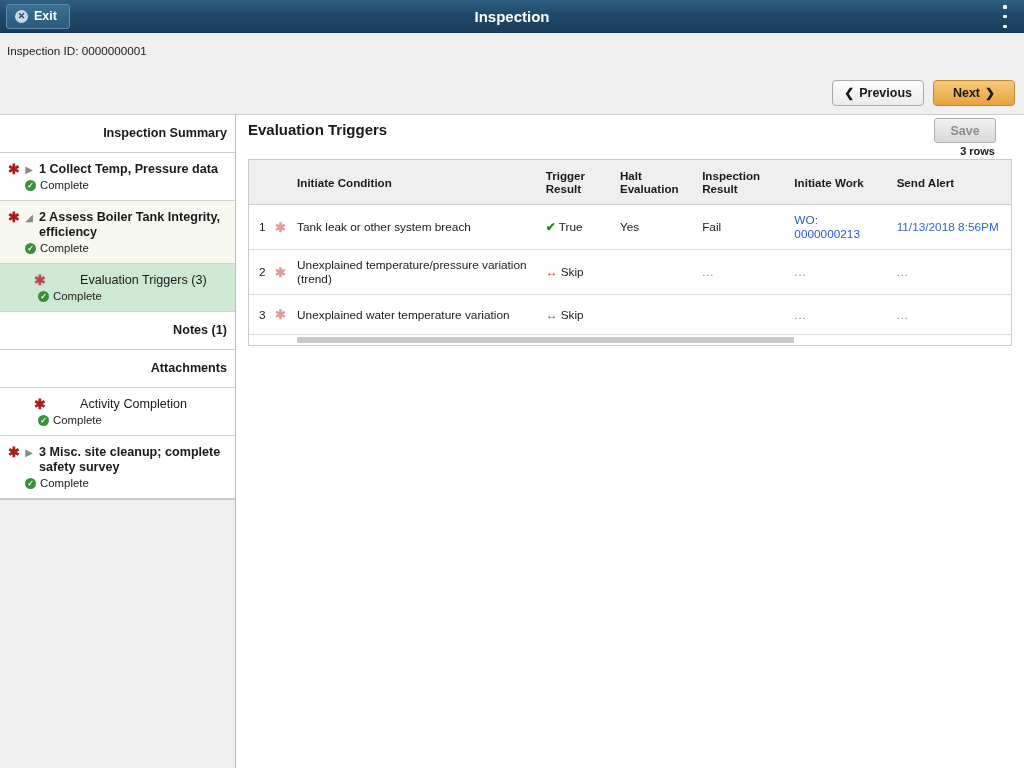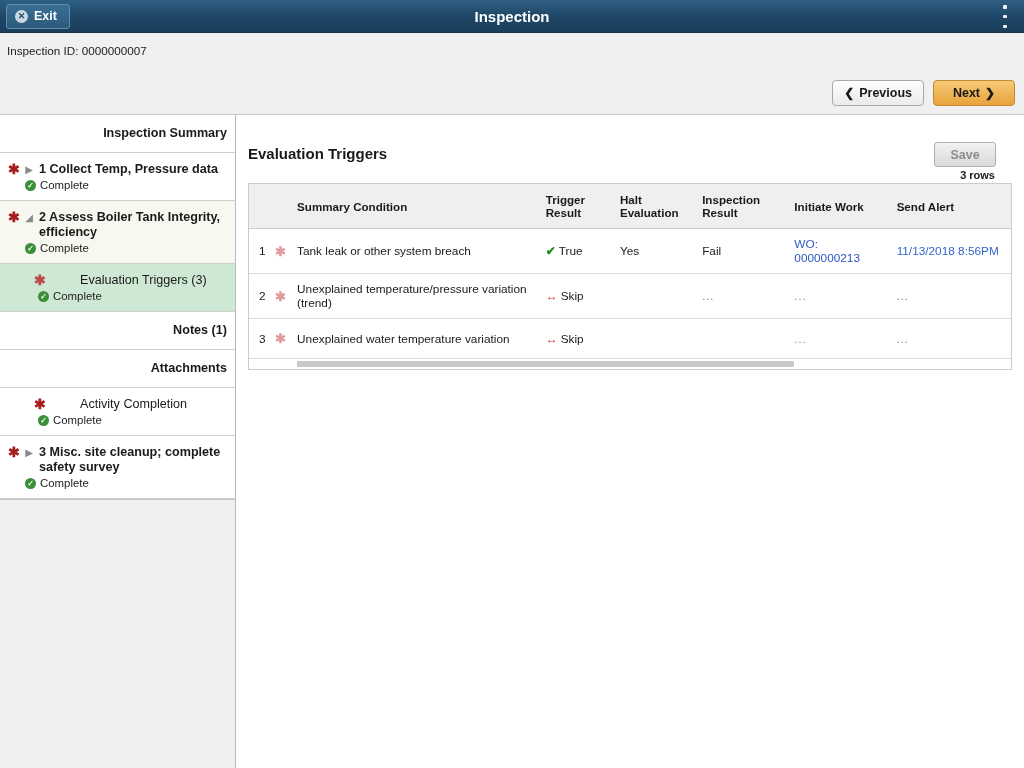--- a/index.html
+++ b/index.html
@@ -216,21 +216,21 @@
     flex: 1 1 auto;
     background: #f0f0f0;
     border-top: 1px solid #c5c5c5;
   }
 
   
   .main {
     flex: 1 1 auto;
     position: relative;
     background: #ffffff;
-    padding: 28px 12px 0 12px;
+    padding: 4px 12px 0 12px;
   }
   .main-head {
     position: relative;
     height: 40px;
   }
   .main-title {
     font-size: 15px;
     font-weight: bold;
     color: #1a1a1a;
     padding-top: 2px;
@@ -347,21 +347,21 @@
   </div>
   <div class="topbar-title">Inspection</div>
   <div class="kebab">
     <i></i>
       <i></i>
       <i></i>
   </div>
 </div>
 
 <div class="pagehead">
-  <div class="line2">Inspection ID: 0000000007</div>
+  <div class="line2">Inspection ID: 0000000001</div>
   <div class="navbtns">
     <div class="btn-prev">
       <span class="chev">❮</span>
       <span>Previous</span>
     </div>
     <div class="btn-next">
       <span>Next</span>
       <span class="chev">❯</span>
     </div>
   </div>
@@ -453,21 +453,21 @@
         <div class="rowcount">3 rows</div>
       </div>
     </div>
 
     <div class="tbl-wrap">
       <table class="grid">
         <thead>
           <tr>
             <th class="c-num"></th>
             <th class="c-star"></th>
-            <th class="c-cond">Summary Condition</th>
+            <th class="c-cond">Initiate Condition</th>
             <th class="c-trig">Trigger Result</th>
             <th class="c-halt">Halt Evaluation</th>
             <th class="c-insp">Inspection Result</th>
             <th class="c-init">Initiate Work</th>
             <th class="c-alert">Send Alert</th>
           </tr>
         </thead>
         <tbody>
           <tr>
             <td class="c-num">1</td>

